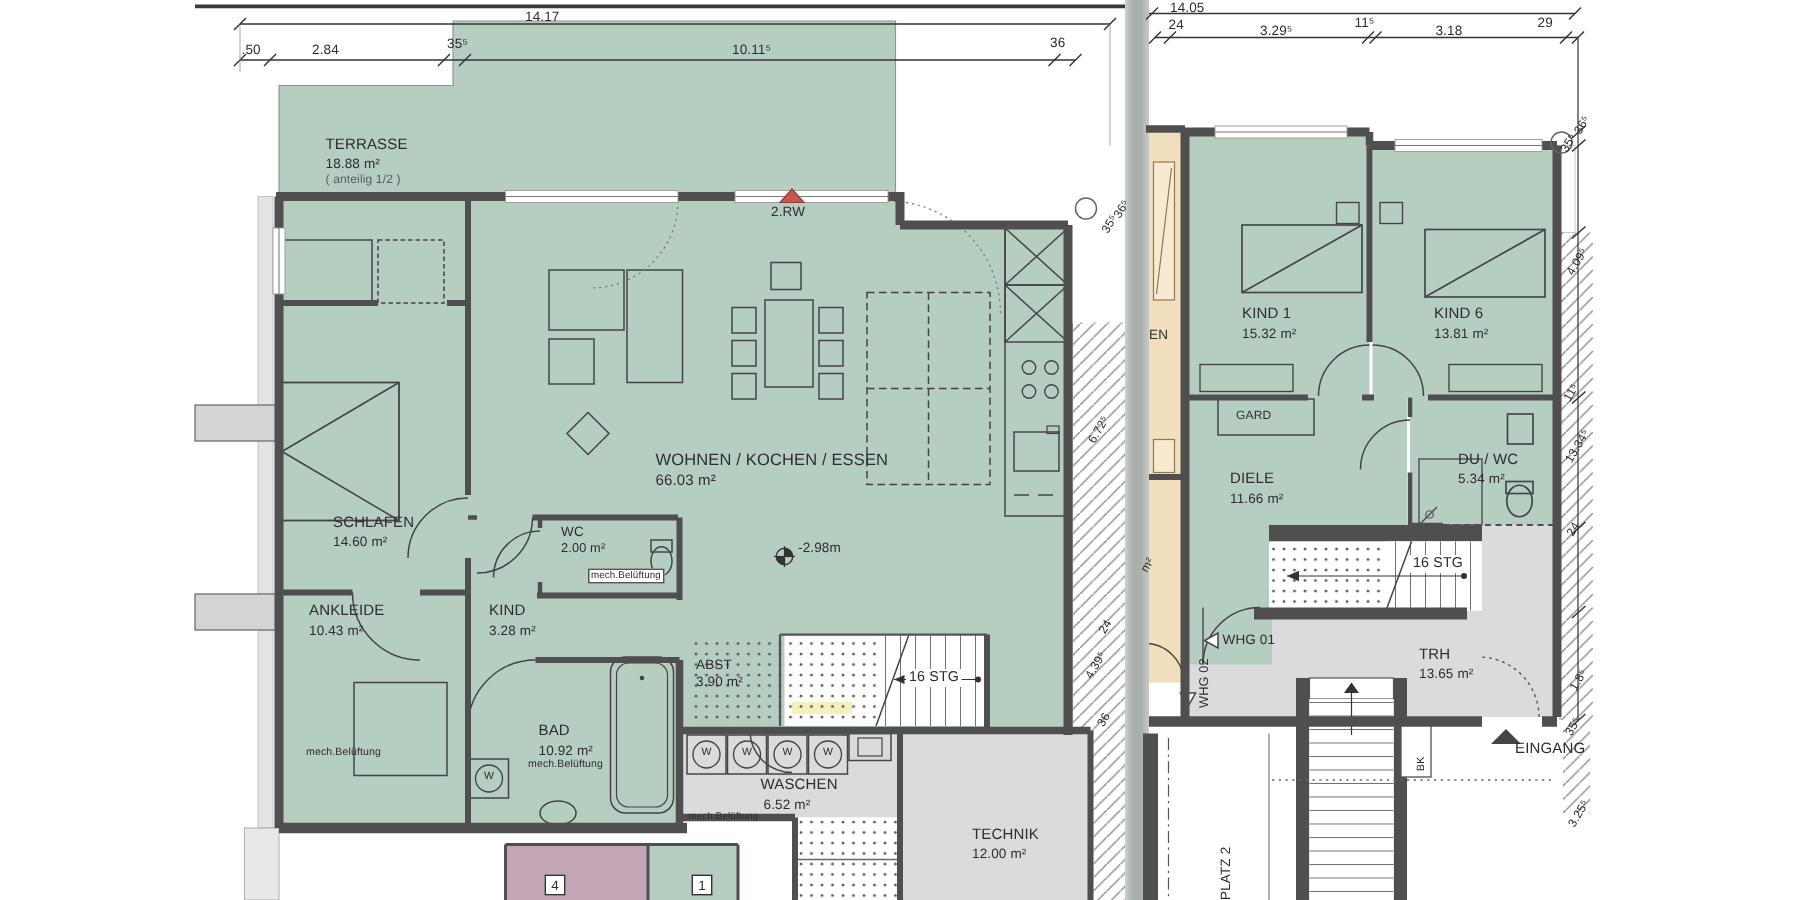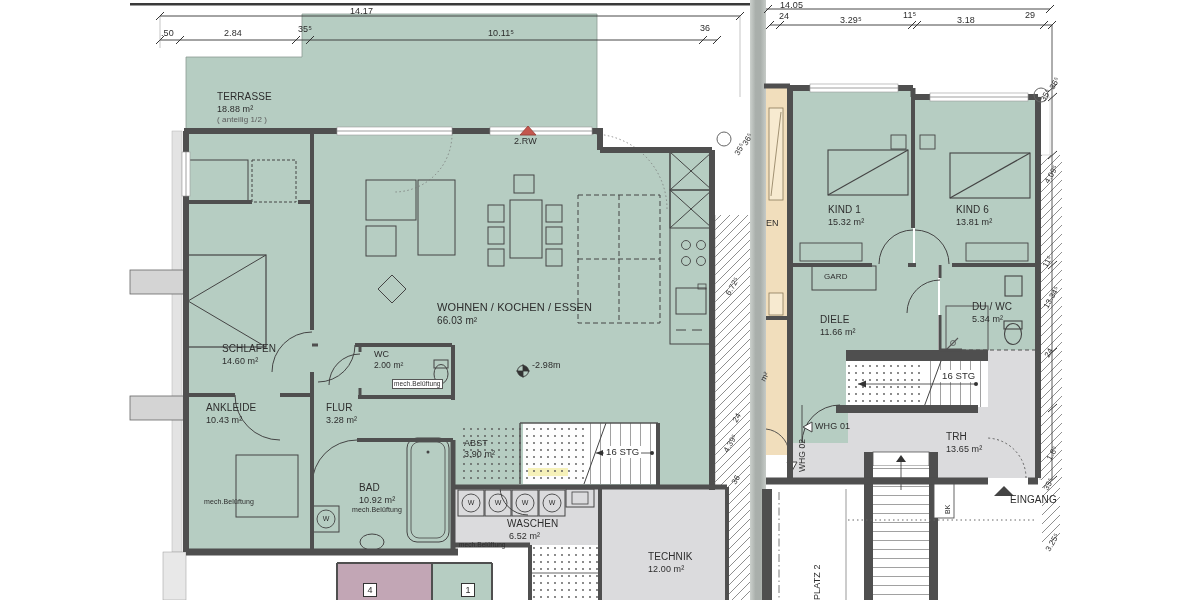--- a/index.html
+++ b/index.html
@@ -328,21 +328,21 @@
     <line x1="1048" y1="412" x2="1057" y2="404" stroke-width="1"></line>
     <line x1="1048" y1="484" x2="1057" y2="476" stroke-width="1"></line>
     <circle cx="1041" cy="95" r="7" fill="none" stroke="#666" stroke-width="1"></circle>
   </g>
 </svg>
 
 <div>
 
   <div class="L f9" style="left:350px;top:6px">14.17</div>
   <div class="L f9" style="left:161px;top:28px">.50</div>
-  <div class="L f9" style="left:224px;top:28px">2.84</div>
+  <div class="L f9" style="left:208px;top:28px">2.84</div>
   <div class="L f9" style="left:298px;top:24px">35⁵</div>
   <div class="L f9" style="left:488px;top:28px">10.11⁵</div>
   <div class="L f9" style="left:700px;top:23px">36</div>
 
   <div class="L blk" style="left:217px;top:91px">
     <span class="f10">TERRASSE</span>
     <span class="f9">18.88 m²</span>
     <span class="f8 muted">( anteilig 1/2 )</span>
   </div>
   <div class="L f9" style="left:514px;top:136px">2.RW</div>
@@ -359,21 +359,21 @@
     <span class="f10">ANKLEIDE</span>
     <span class="f9">10.43 m²</span>
   </div>
   <div class="L f7" style="left:204px;top:498px">mech.Belüftung</div>
   <div class="L blk" style="left:374px;top:349px">
     <span class="f9">WC</span>
     <span class="f85">2.00 m²</span>
   </div>
   <div class="L f6 ventbox" style="left:392px;top:379px">mech.Belüftung</div>
   <div class="L blk" style="left:326px;top:402px">
-    <span class="f10">FLUR</span>
+    <span class="f10">KIND</span>
     <span class="f9">3.28 m²</span>
   </div>
   <div class="L blk" style="left:359px;top:482px">
     <span class="f10">BAD</span>
     <span class="f9">10.92 m²</span>
   </div>
   <div class="L f7" style="left:352px;top:506px">mech.Belüftung</div>
   <div class="L blk" style="left:464px;top:438px">
     <span class="f9">ABST</span>
     <span class="f9">3.90 m²</span>

